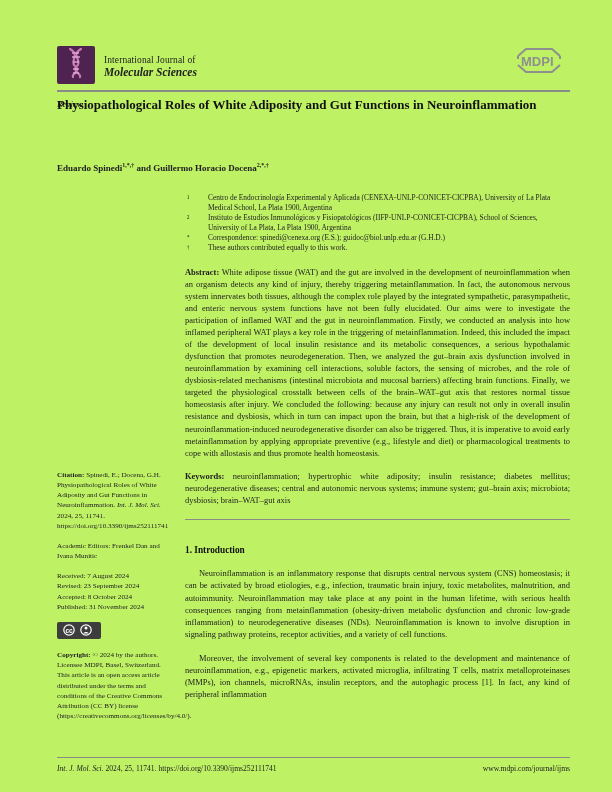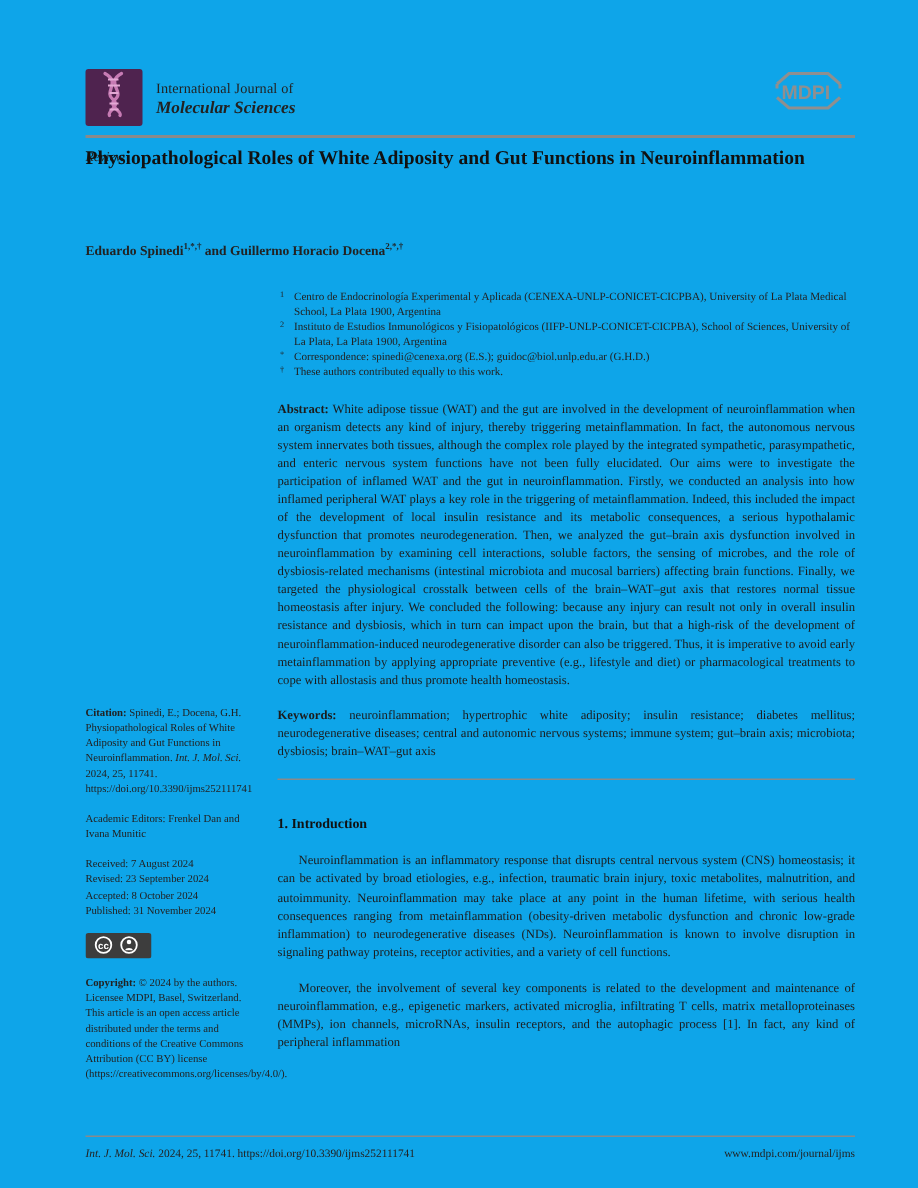--- a/index.html
+++ b/index.html
@@ -1,21 +1,21 @@
 <!DOCTYPE html>
 <html><head>
 <meta charset="utf-8">
 <style>
   * { margin: 0; padding: 0; box-sizing: border-box; }
   html, body { background: #e8e8e8; }
   .page {
     position: relative;
     width: 612px;
     height: 792px;
-    background: #0ea5e9;
+    background: #bef264;
     margin: 0 auto;
     font-family: "Liberation Serif", "DejaVu Serif", serif;
     color: #1c1c1c;
     overflow: hidden;
   }
   
   .header {
     position: absolute; top: 46px; left: 57px; right: 42px;
     display: flex; justify-content: space-between; align-items: flex-start;
   }
@@ -33,21 +33,21 @@
   .article-type { position: absolute; top: 99px; left: 57px; font-style: italic; font-size: 9px; color: #222; }
   .title {
     position: absolute; top: 96px; left: 57px; width: 490px;
     font-size: 13px; font-weight: bold; line-height: 1.33; color: #111;
   }
   .authors { position: absolute; top: 162px; left: 57px; font-size: 9px; font-weight: bold; color: #222; }
   .authors sup { font-size: 6px; font-weight: bold; }
   
   .main-col { position: absolute; left: 185px; top: 193px; width: 385px; }
   .affiliations { font-size: 7.4px; line-height: 1.34; color: #222; }
-  .aff-row { display: flex; gap: 5px; }
+  .aff-row { display: flex; gap: 17px; }
   .aff-marker { width: 6px; flex: 0 0 6px; font-size: 5.5px; padding-top: 1px; text-align: center; }
   .aff-text { flex: 1; }
   .abstract { margin-top: 13px; font-size: 8.45px; line-height: 1.43; text-align: justify; color: #1c1c1c; }
   .abstract b, .keywords b { font-weight: bold; }
   .keywords { margin-top: 11px; font-size: 8.45px; line-height: 1.43; text-align: justify; color: #1c1c1c; }
   .rule-mid { margin-top: 13px; height: 1.4px; background: #8a8a8a; }
   .section-heading { margin-top: 25px; font-size: 9.3px; font-weight: bold; color: #111; }
   .para { margin-top: 5px; font-size: 8.45px; line-height: 1.43; text-align: justify; color: #1c1c1c; }
   .para.indent { text-indent: 14px; margin-top: 12px; }
   .para.first { }

